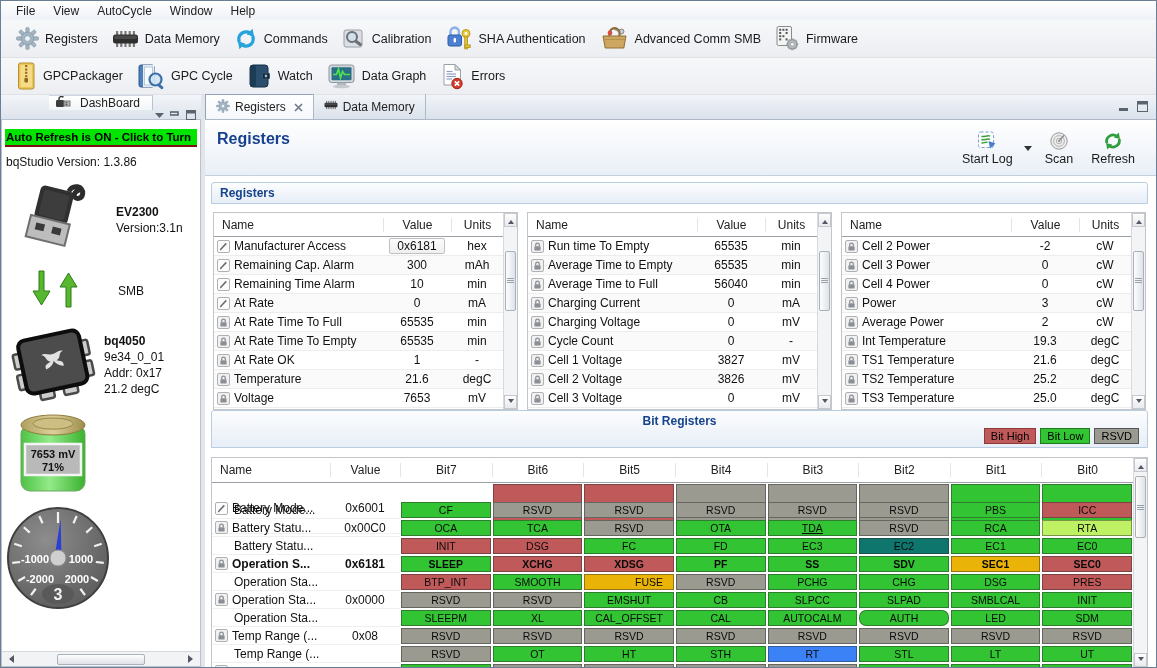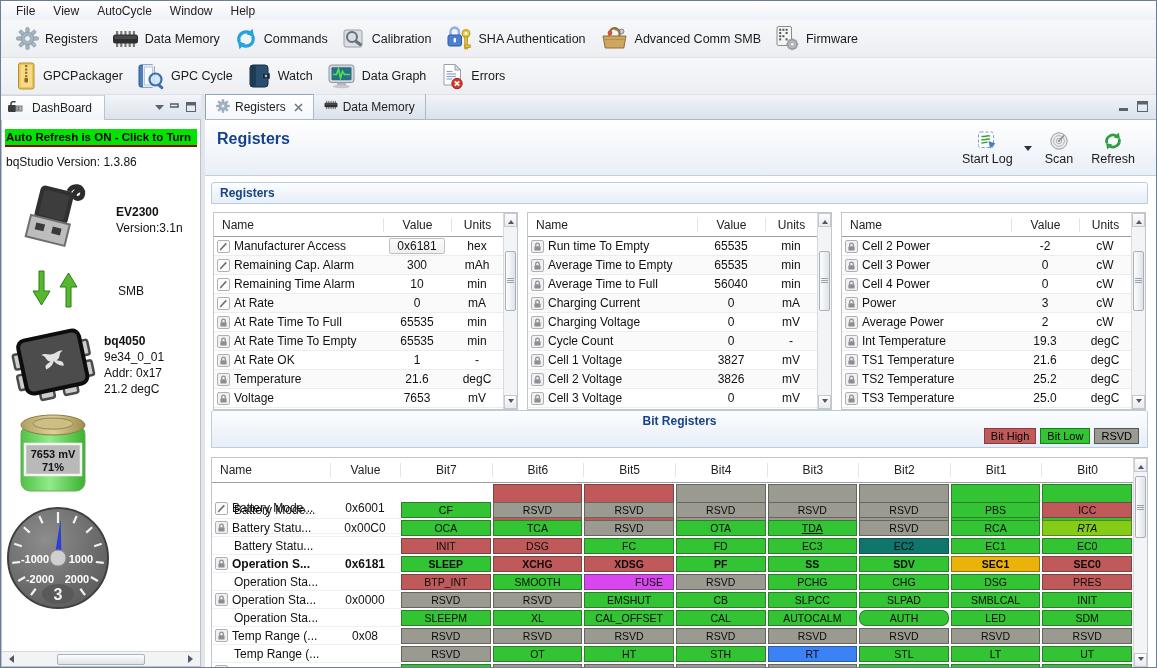--- a/index.html
+++ b/index.html
@@ -10,21 +10,21 @@
   .menu-item{padding:2px 9px;cursor:default;}
   .toolbar{display:flex;align-items:center;background:linear-gradient(#f7f8fa,#eceef2);border-bottom:1px solid #e0e2e6;padding:2px 4px 2px 10px;flex:0 0 auto;}
   .tb1{height:38px;}
   .tb2{height:37px;}
   .tb-btn{display:flex;align-items:center;gap:6px;padding:3px 8px 3px 4px;border:1px solid transparent;border-radius:3px;cursor:default;}
   .tb-icon{display:flex;align-items:center;}
   .tb-label{font-size:12.5px;color:#1a1a1a;white-space:nowrap;}
   
   .bodyrow{flex:1;display:flex;min-height:0;}
   .sidebar{width:204px;flex:0 0 auto;display:flex;flex-direction:column;background:#eef0f2;border-right:4px solid #e2e5e9;}
-  .side-header{height:25px;display:flex;align-items:center;background:linear-gradient(#f2f5f9,#dde3ec);border-bottom:1px solid #b9c2cf;}
+  .side-header{height:25px;display:flex;align-items:center;background:linear-gradient(#f2f5f9,#dde3ec);border-bottom:1px solid #b9c2cf;flex-direction:column;}
   .side-tab{height:25px;display:flex;align-items:center;gap:5px;padding:0 12px 0 6px;background:linear-gradient(#ffffff,#f2f5f9);border-right:1px solid #b9c2cf;border-top:1px solid #cdd5e0;font-size:12px;color:#222;}
   .side-hbtns{margin-left:auto;display:flex;align-items:center;gap:6px;padding-right:5px;}
   .side-hbtns span{display:inline-flex;}
   .side-content{flex:1;background:#ffffff;border:1px solid #b9c2cf;border-top:none;margin:0;position:relative;overflow:hidden;display:flex;flex-direction:column;}
   .banner{margin:9px 3px 2px 3px;background:#00e400;border-bottom:2px solid #7e1010;color:#000;font-weight:bold;font-size:11.5px;padding:2px 1px;white-space:nowrap;overflow:hidden;}
   .version-row{font-size:12px;color:#111;padding:6px 4px 2px 4px;}
   .hw-row{display:flex;align-items:center;margin:6px 0 0 8px;}
   .hw-text{margin-left:14px;font-size:12px;color:#111;line-height:1.35;}
   .hw-text .b{font-weight:bold;}
   .battery-wrap{margin:4px 0 0 14px;}
@@ -1035,21 +1035,21 @@
                 <span>Battery Statu...</span>
               </div>
               <div class="bval">0x00C0</div>
               <div class="bcell" style="background: rgb(51, 196, 51);">OCA</div>
               <div class="bcell" style="background: rgb(51, 196, 51);">TCA</div>
               <div class="bcell" style="background: rgb(154, 154, 144);">RSVD</div>
               <div class="bcell" style="background: rgb(51, 196, 51);">OTA</div>
               <div class="bcell" style="background: rgb(51, 196, 51); text-decoration: underline;">TDA</div>
               <div class="bcell" style="background: rgb(154, 154, 144);">RSVD</div>
               <div class="bcell" style="background: rgb(51, 196, 51);">RCA</div>
-              <div class="bcell" style="background: #84cc16; font-style: italic;">RTA</div>
+              <div class="bcell" style="background: #bef264;">RTA</div>
             </div>
             <div class="brow">
               <div class="bname cont">
                 <span>Battery Statu...</span>
               </div>
               <div class="bval"></div>
               <div class="bcell" style="background: rgb(192, 90, 90);">INIT</div>
               <div class="bcell" style="background: rgb(192, 90, 90);">DSG</div>
               <div class="bcell" style="background: rgb(51, 196, 51);">FC</div>
               <div class="bcell" style="background: rgb(51, 196, 51);">FD</div>
@@ -1079,21 +1079,21 @@
               <div class="bcell" style="background: #eab308; text-align: center;">SEC1</div>
               <div class="bcell" style="background: rgb(192, 90, 90);">SEC0</div>
             </div>
             <div class="brow">
               <div class="bname cont">
                 <span>Operation Sta...</span>
               </div>
               <div class="bval"></div>
               <div class="bcell" style="background: rgb(192, 90, 90);">BTP_INT</div>
               <div class="bcell" style="background: rgb(51, 196, 51);">SMOOTH</div>
-              <div class="bcell" style="background: #d946ef; padding-left: 40px;">FUSE</div>
+              <div class="bcell" style="background: #eab308; padding-left: 40px;">FUSE</div>
               <div class="bcell" style="background: rgb(154, 154, 144);">RSVD</div>
               <div class="bcell" style="background: rgb(51, 196, 51);">PCHG</div>
               <div class="bcell" style="background: rgb(51, 196, 51); text-align: right;">CHG</div>
               <div class="bcell" style="background: rgb(51, 196, 51);">DSG</div>
               <div class="bcell" style="background: rgb(192, 90, 90);">PRES</div>
             </div>
             <div class="brow">
               <div class="bname">
                 <span class="ric">
                   <svg width="13" height="13" viewBox="0 0 13 13">

